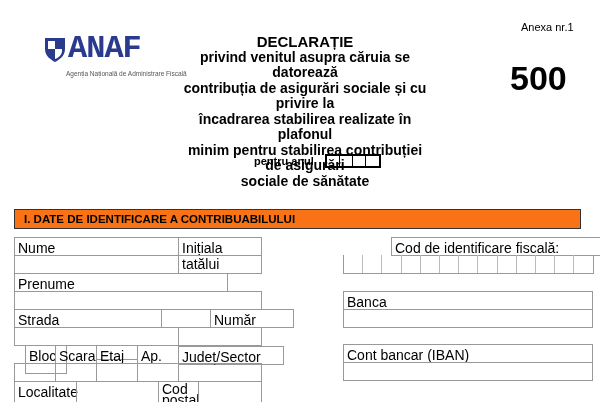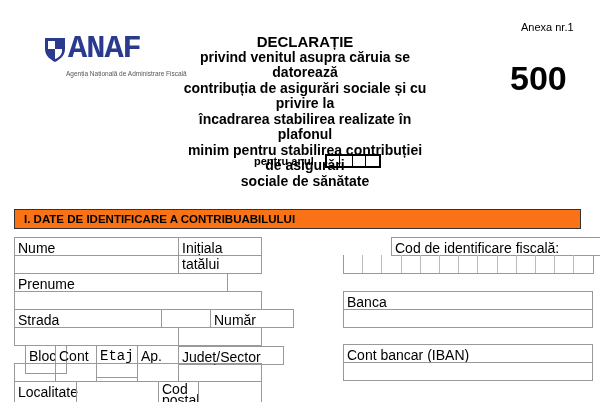--- a/index.html
+++ b/index.html
@@ -75,22 +75,22 @@
 
 <div class="cell" style="left:14px;top:273px;width:214px;height:19px;"><span>Prenume</span></div>
 <div class="cell" style="left:14px;top:291px;width:248px;height:19px;"></div>
 
 <div class="cell" style="left:14px;top:309px;width:148px;height:19px;"><span>Strada</span></div>
 <div class="cell" style="left:178px;top:309px;width:84px;height:19px;margin-left:32px;"><span>Număr</span></div>
 <div class="cell" style="left:14px;top:327px;width:165px;height:19px;"></div>
 <div class="cell" style="left:178px;top:327px;width:84px;height:19px;"></div>
 
 <div class="cell" style="left:14px;top:345px;width:42px;height:29px;margin-left:11px;"><span>Bloc</span></div>
-<div class="cell" style="left:55px;top:345px;width:42px;height:19px;"><span>Cont</span></div>
-<div class="cell" style="left:96px;top:345px;width:42px;height:33px;font-family:Liberation Mono, monospace;"><span>Etaj</span></div>
+<div class="cell" style="left:55px;top:345px;width:42px;height:19px;"><span>Scara</span></div>
+<div class="cell" style="left:96px;top:345px;width:42px;height:15px;"><span>Etaj</span></div>
 <div class="cell" style="left:137px;top:345px;width:42px;height:19px;"><span>Ap.</span></div>
 <div class="cell" style="left:178px;top:346px;width:106px;height:19px;"><span>Județ/Sector</span></div>
 <div class="cell" style="left:14px;top:363px;width:42px;height:19px;"></div>
 <div class="cell" style="left:55px;top:363px;width:42px;height:19px;"></div>
 <div class="cell" style="left:96px;top:363px;width:42px;height:19px;"></div>
 <div class="cell" style="left:137px;top:363px;width:42px;height:19px;"></div>
 <div class="cell" style="left:178px;top:363px;width:84px;height:19px;"></div>
 
 <div class="cell" style="left:14px;top:381px;width:63px;height:30px;"><span>Localitate</span></div>
 <div class="cell" style="left:76px;top:381px;width:83px;height:30px;"></div>

